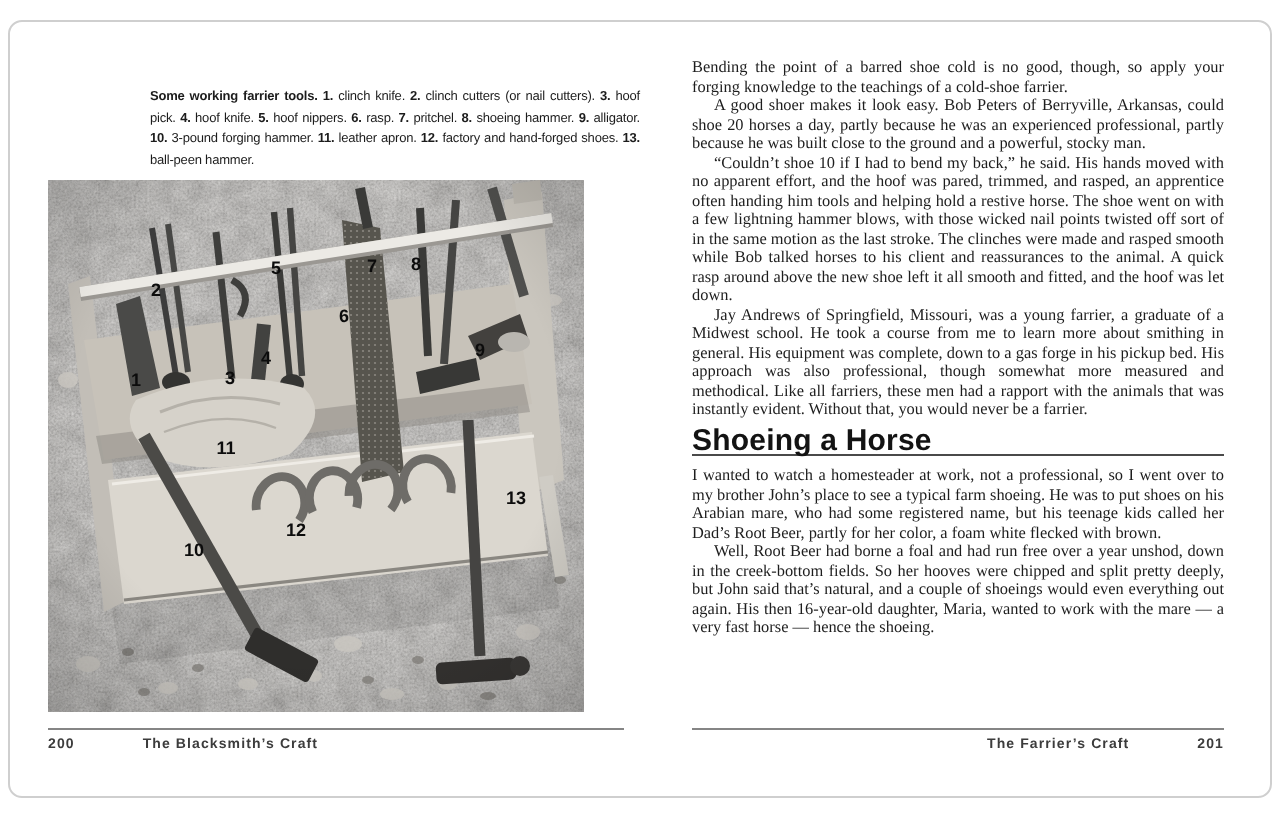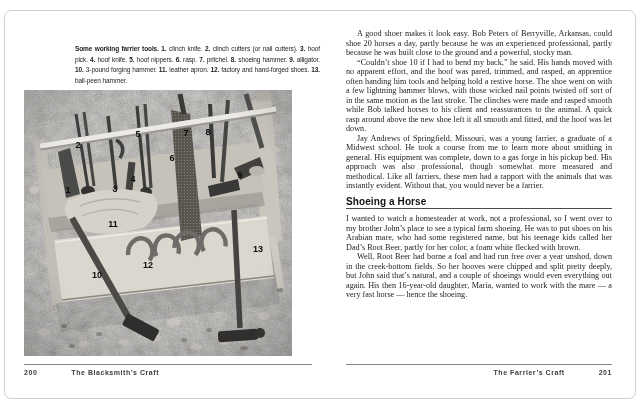--- a/index.html
+++ b/index.html
@@ -23,21 +23,21 @@
   .footer-right{left:346px;width:266px;}
   .footer-right .footer-inner{justify-content:flex-end;}
   .footer-right .pagenum{margin-left:34px;}
 
   
   .bodytext{position:absolute;left:346px;top:29px;width:266px;height:334px;overflow:hidden;
     font-family:"Liberation Serif",serif;font-size:8.2px;line-height:9.5px;color:#1d1d1d;
     text-align:justify;}
   .bodytext p{margin:0;text-indent:11px;}
   .bodytext p.noindent{text-indent:0;}
-  .section{font-family:"Liberation Sans",sans-serif;font-size:10px;font-weight:700;color:#131313;
+  .section{font-family:"Liberation Sans",sans-serif;font-size:15px;font-weight:700;color:#131313;
     margin:6px 0 5px 0;padding-bottom:2px;border-bottom:1px solid #4a4a4a;letter-spacing:0.1px;}
 </style>
 </head>
 <body>
 
 <div class="spread">
   <div class="spread-border"></div>
 
   <section>
     <p class="caption"><span class="b">Some working farrier tools. </span><span class="b">1.</span><span class="r"> clinch knife. </span><span class="b">2.</span><span class="r"> clinch cutters (or nail cutters). </span><span class="b">3.</span><span class="r"> hoof pick. </span><span class="b">4.</span><span class="r"> hoof knife. </span><span class="b">5.</span><span class="r"> hoof nippers. </span><span class="b">6.</span><span class="r"> rasp. </span><span class="b">7.</span><span class="r"> pritchel. </span><span class="b">8.</span><span class="r"> shoeing hammer. </span><span class="b">9.</span><span class="r"> alligator. </span><span class="b">10.</span><span class="r"> 3-pound forging hammer. </span><span class="b">11.</span><span class="r"> leather apron. </span><span class="b">12.</span><span class="r"> factory and hand-forged shoes. </span><span class="b">13.</span><span class="r"> ball-peen hammer.</span></p>
@@ -197,20 +197,21 @@
       <div class="footer-inner">
         <span class="pagenum">200</span>
         <span class="booktitle">The Blacksmith’s Craft</span>
       </div>
     </footer>
   </section>
 
   <section>
     <div class="bodytext">
       <div>
+          <p class="noindent">Bending the point of a barred shoe cold is no good, though, so apply your forging knowledge to the teachings of a cold-shoe farrier.</p>
           <p>A good shoer makes it look easy. Bob Peters of Berryville, Arkansas, could shoe 20 horses a day, partly because he was an experienced professional, partly because he was built close to the ground and a powerful, stocky man.</p>
           <p>“Couldn’t shoe 10 if I had to bend my back,” he said. His hands moved with no apparent effort, and the hoof was pared, trimmed, and rasped, an apprentice often handing him tools and helping hold a restive horse. The shoe went on with a few lightning hammer blows, with those wicked nail points twisted off sort of in the same motion as the last stroke. The clinches were made and rasped smooth while Bob talked horses to his client and reassurances to the animal. A quick rasp around above the new shoe left it all smooth and fitted, and the hoof was let down.</p>
           <p>Jay Andrews of Springfield, Missouri, was a young farrier, a graduate of a Midwest school. He took a course from me to learn more about smithing in general. His equipment was complete, down to a gas forge in his pickup bed. His approach was also professional, though somewhat more measured and methodical. Like all farriers, these men had a rapport with the animals that was instantly evident. Without that, you would never be a farrier.</p>
         </div>
       <h2 class="section">Shoeing a Horse</h2>
       <div>
           <p class="noindent">I wanted to watch a homesteader at work, not a professional, so I went over to my brother John’s place to see a typical farm shoeing. He was to put shoes on his Arabian mare, who had some registered name, but his teenage kids called her Dad’s Root Beer, partly for her color, a foam white flecked with brown.</p>
           <p>Well, Root Beer had borne a foal and had run free over a year unshod, down in the creek-bottom fields. So her hooves were chipped and split pretty deeply, but John said that’s natural, and a couple of shoeings would even everything out again. His then 16-year-old daughter, Maria, wanted to work with the mare — a very fast horse — hence the shoeing.</p>
         </div>
     </div>

